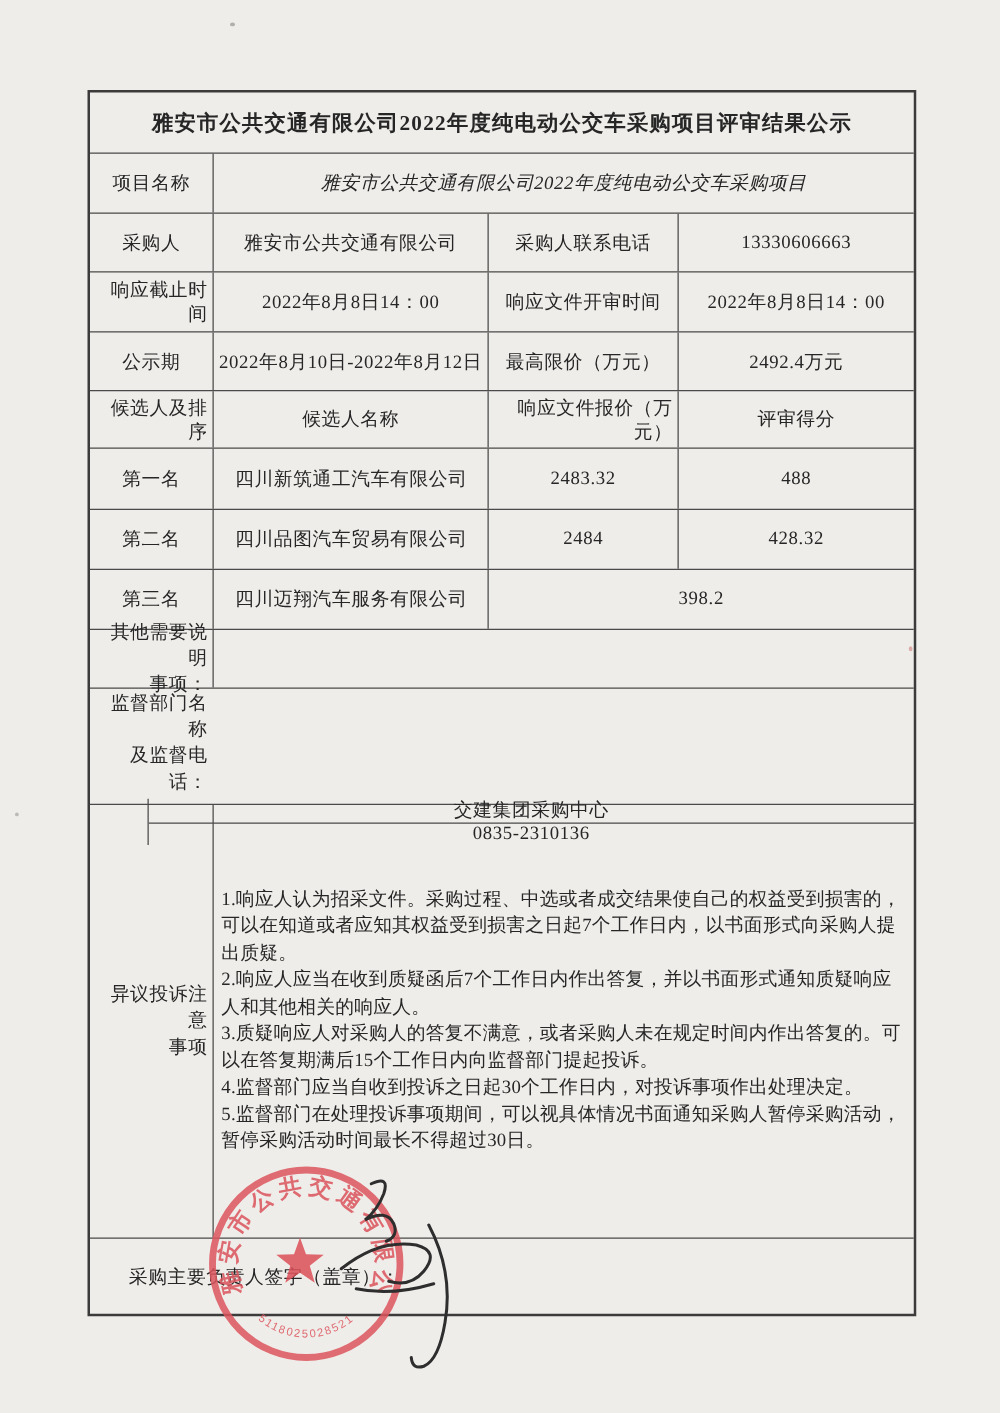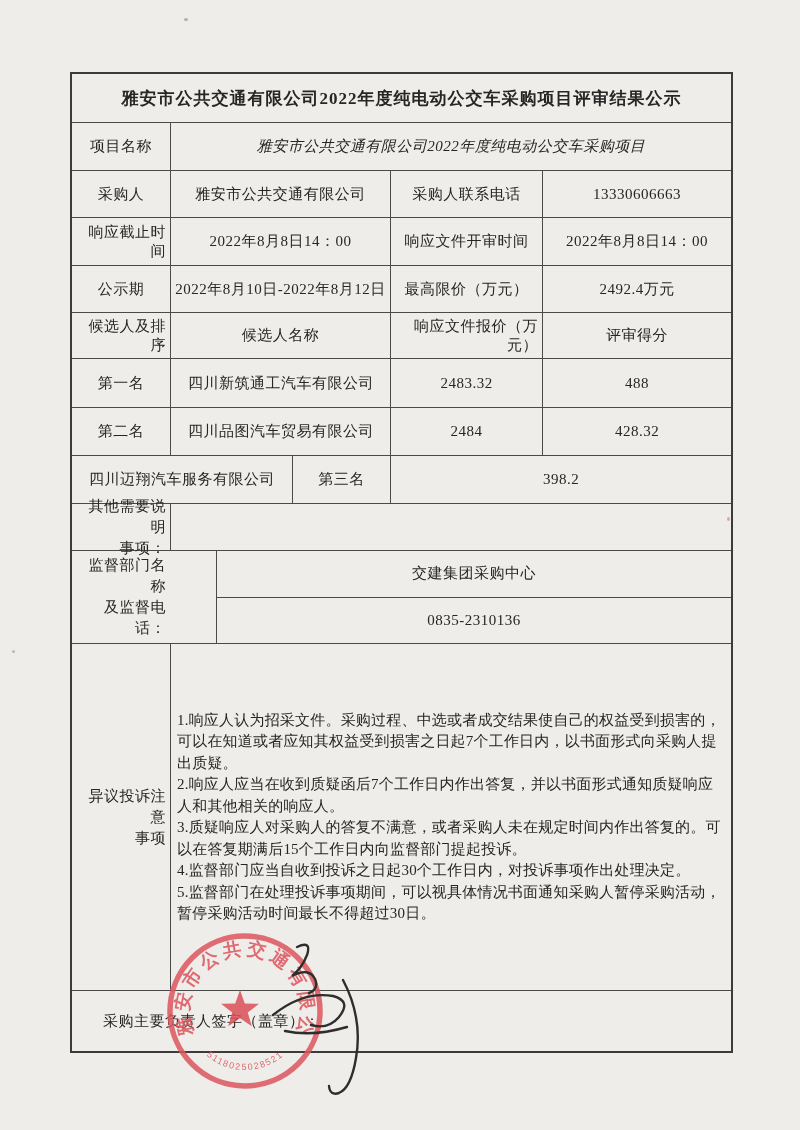--- a/index.html
+++ b/index.html
@@ -32,21 +32,21 @@
   .c1 { width: 220px; flex: none; }
   .c2 { width: 152px; flex: none; }
   .c3 { flex: 1; }
   .wide { flex: 1; font-style: italic; }
   .title-row { height: 48px; align-items: center; justify-content: center; }
   .title {
     font-size: 17px; font-weight: bold; letter-spacing: 1px;
     text-align: center; width: 100%;
   }
   .h48 { height: 48px; } .h47 { height: 47px; } .h46 { height: 46px; }
-  .h49 { height: 49px; } .h93 { height: 93px; } .h347 { height: 347px; }
+  .h49 { height: 49px; } .h93 { height: 93px; flex-direction: column; } .h347 { height: 347px; }
   .h61 { height: 61px; }
   .pre { white-space: pre-line; line-height: 21px; }
   .name-cell { justify-content: flex-start; text-align: left; padding-left: 17px; font-family: Liberation Mono, monospace; }
   .stack { flex: 1; display: flex; flex-direction: column; border-left: 1.5px solid #4a4a4a; margin-left: 46px; }
   .stack > .sub {
     flex: 1; display: flex; align-items: center; justify-content: center;
     font-size: 15px; letter-spacing: .5px;
   }
   .stack > .sub + .sub { border-top: 1.5px solid #4a4a4a; }
   .notice-cell {
@@ -116,22 +116,22 @@
   </div>
 
   <div class="row h48">
     <div class="cell c0">第二名</div>
     <div class="cell c1 name-cell">四川品图汽车贸易有限公司</div>
     <div class="cell c2">2484</div>
     <div class="cell c3">428.32</div>
   </div>
 
   <div class="row h48">
+    <div class="cell c0">第三名</div>
     <div class="cell c1 name-cell">四川迈翔汽车服务有限公司</div>
-    <div class="cell c0">第三名</div>
     <div class="cell c3">398.2</div>
   </div>
 
   <div class="row h47">
     <div class="cell c0 pre">其他需要说明
 事项：</div>
     <div class="cell wide"></div>
   </div>
 
   <div class="row h93">

